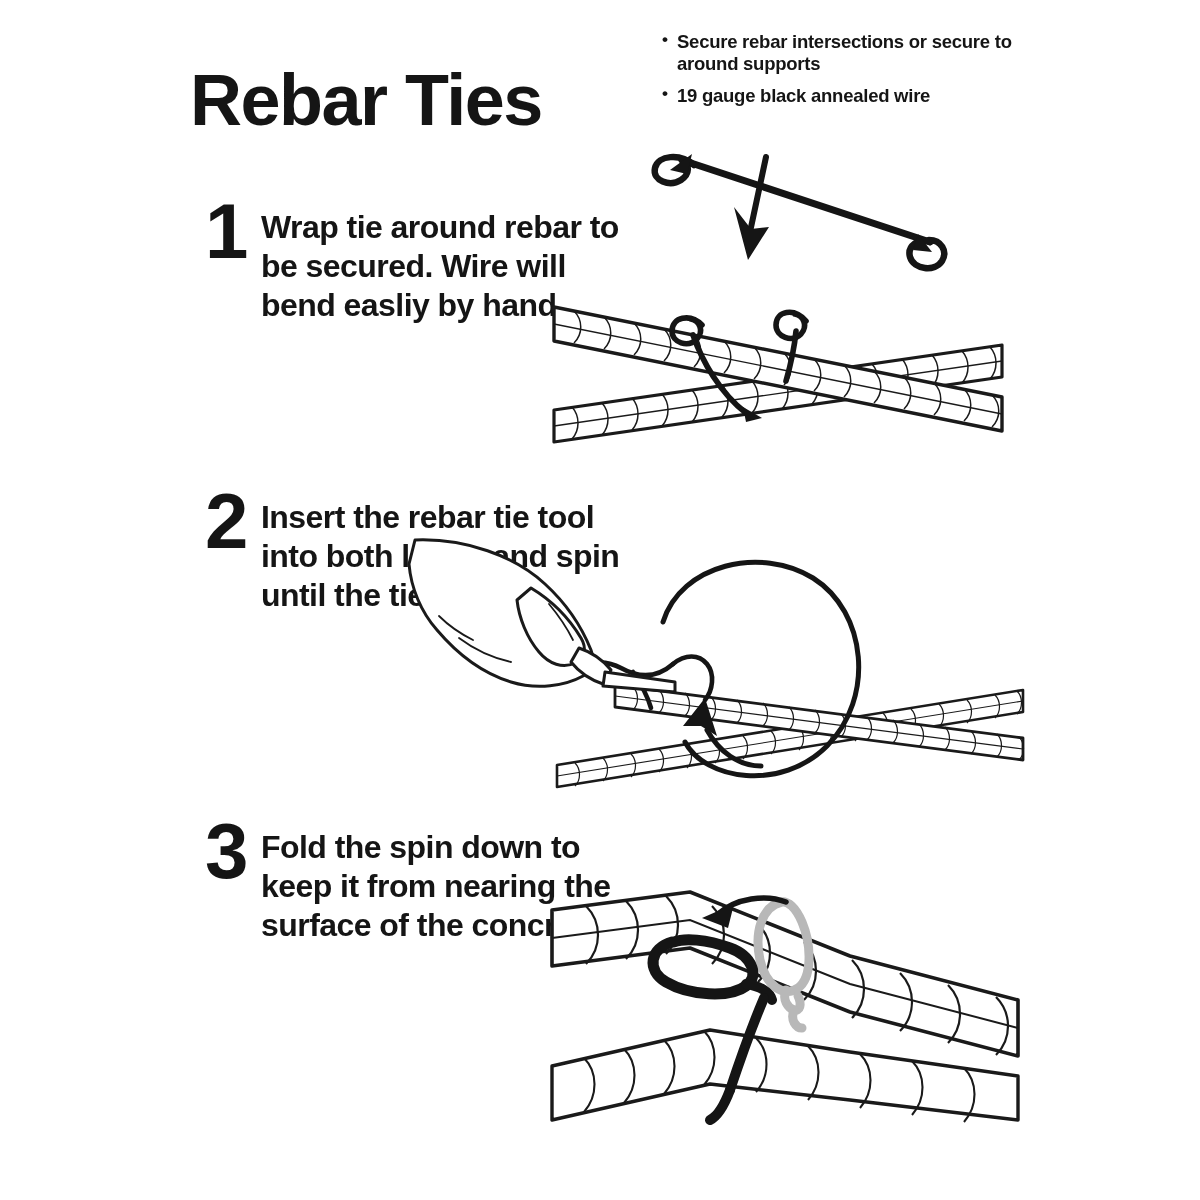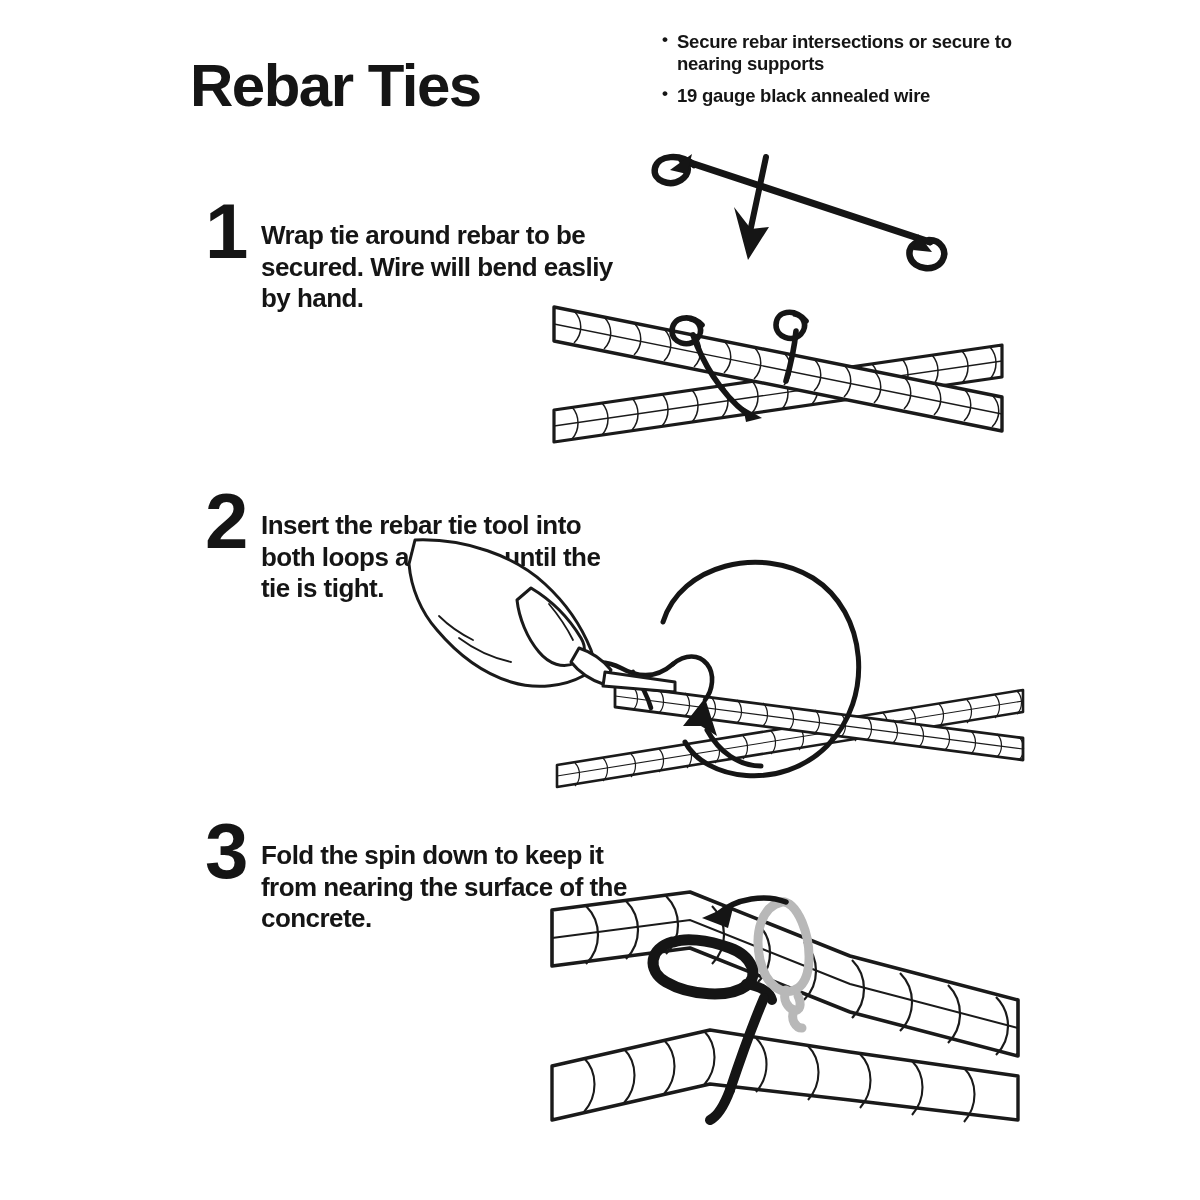--- a/index.html
+++ b/index.html
@@ -16,21 +16,21 @@
     font-family: "Liberation Sans", sans-serif;
     color: #151515;
     -webkit-font-smoothing: antialiased;
   }
 
   
   #page-title {
     position: absolute;
     left: 190px;
     top: 16px;
-    font-size: 60px;
+    font-size: 72px;
     font-weight: bold;
     letter-spacing: -1.5px;
     line-height: 1;
     color: #151515;
     white-space: nowrap;
   }
 
   #feature-list {
     position: absolute;
     left: 662px;
@@ -69,23 +69,23 @@
     top: 0;
     font-size: 78px;
     font-weight: bold;
     line-height: 0.82;
     letter-spacing: -2px;
     color: #151515;
   }
   .step-text {
     position: absolute;
     left: 56px;
-    top: 20px;
+    top: 8px;
     width: 372px;
-    font-size: 26px;
+    font-size: 32px;
     font-weight: bold;
     line-height: 1.22;
     letter-spacing: -0.55px;
     color: #151515;
   }
 
   #step-1 { top: 200px; }
   #step-2 { top: 490px; }
   #step-3 { top: 820px; }
 
@@ -99,21 +99,21 @@
   #illus-step-3    { left: 550px; top: 880px;  width: 470px; height: 245px; }
 
   svg { display: block; overflow: visible; }
 </style>
 </head>
 <body>
 
 <h1 id="page-title">Rebar Ties</h1>
 
 <ul id="feature-list">
-  <li>Secure rebar intersections or secure to nearing supports</li>
+  <li>Secure rebar intersections or secure to around supports</li>
   <li>19 gauge black annealed wire</li>
 </ul>
 
 <div class="step" id="step-1">
   <div class="step-num">1</div>
   <div class="step-text">Wrap tie around rebar to be secured. Wire will bend easliy by hand.</div>
 </div>
 
 <div class="illus" id="illus-wire">
   <svg width="370" height="165" viewBox="0 0 370 165" aria-hidden="true">

